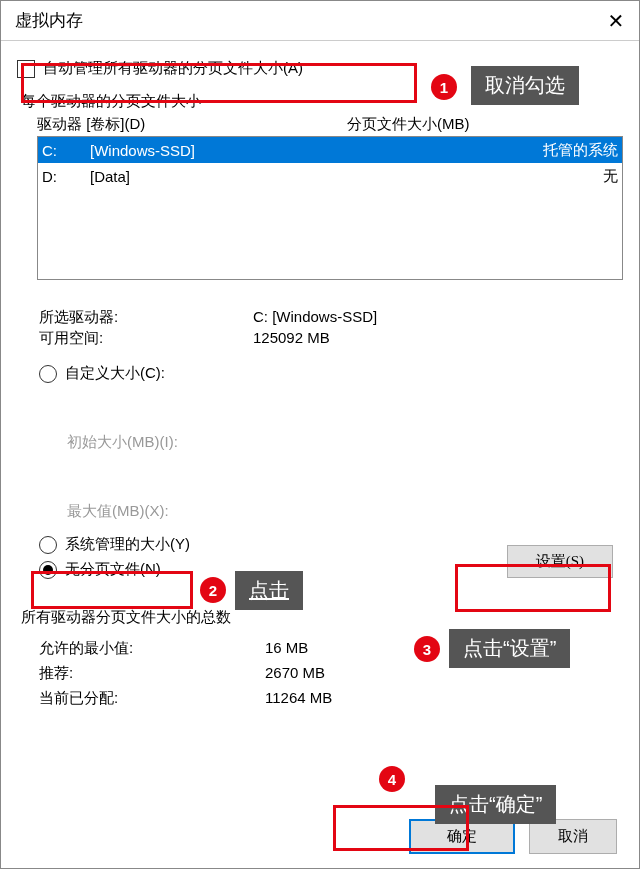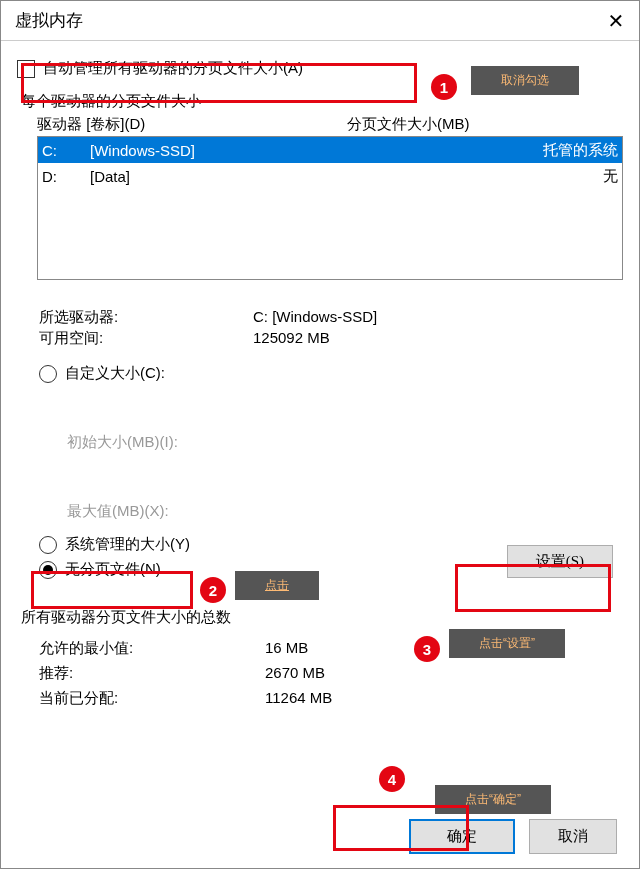--- a/index.html
+++ b/index.html
@@ -36,21 +36,21 @@
     .btn { background: #e1e1e1; border: 1px solid #adadad; padding: 6px 28px; font-size: 15px; cursor: pointer; font-family: Liberation Serif, serif; }
     .totals { margin: 30px 0 0 4px; }
     .totals-body { margin: 12px 0 0 18px; }
     .totals-row { display: flex; margin: 6px 0; }
     .totals-label { width: 226px; }
     .footer { display: flex; justify-content: flex-end; gap: 14px; padding: 18px 22px 14px 0; position: absolute; bottom: 0; right: 0; }
     .btn-ok { padding: 6px 36px; border: 2px solid #0078d7; }
     
     .anno-box { position: absolute; border: 3px solid #e30613; pointer-events: none; }
     .anno-badge { position: absolute; width: 26px; height: 26px; background: #e30613; color: #fff; border-radius: 50%; display: flex; align-items: center; justify-content: center; font-size: 15px; font-weight: bold; pointer-events: none; }
-    .anno-label { position: absolute; background: #555; color: #fdba74; padding: 6px 30px; font-size: 12px; pointer-events: none; }
+    .anno-label { position: absolute; background: #555; color: #ffffff; padding: 6px 14px; font-size: 20px; pointer-events: none; }
   </style>
 </head>
 <body>
 
 <div class="window">
   <div class="titlebar">
     <span class="title">虚拟内存</span>
     <div class="close-btn">✕</div>
   </div>
   <div class="content">

